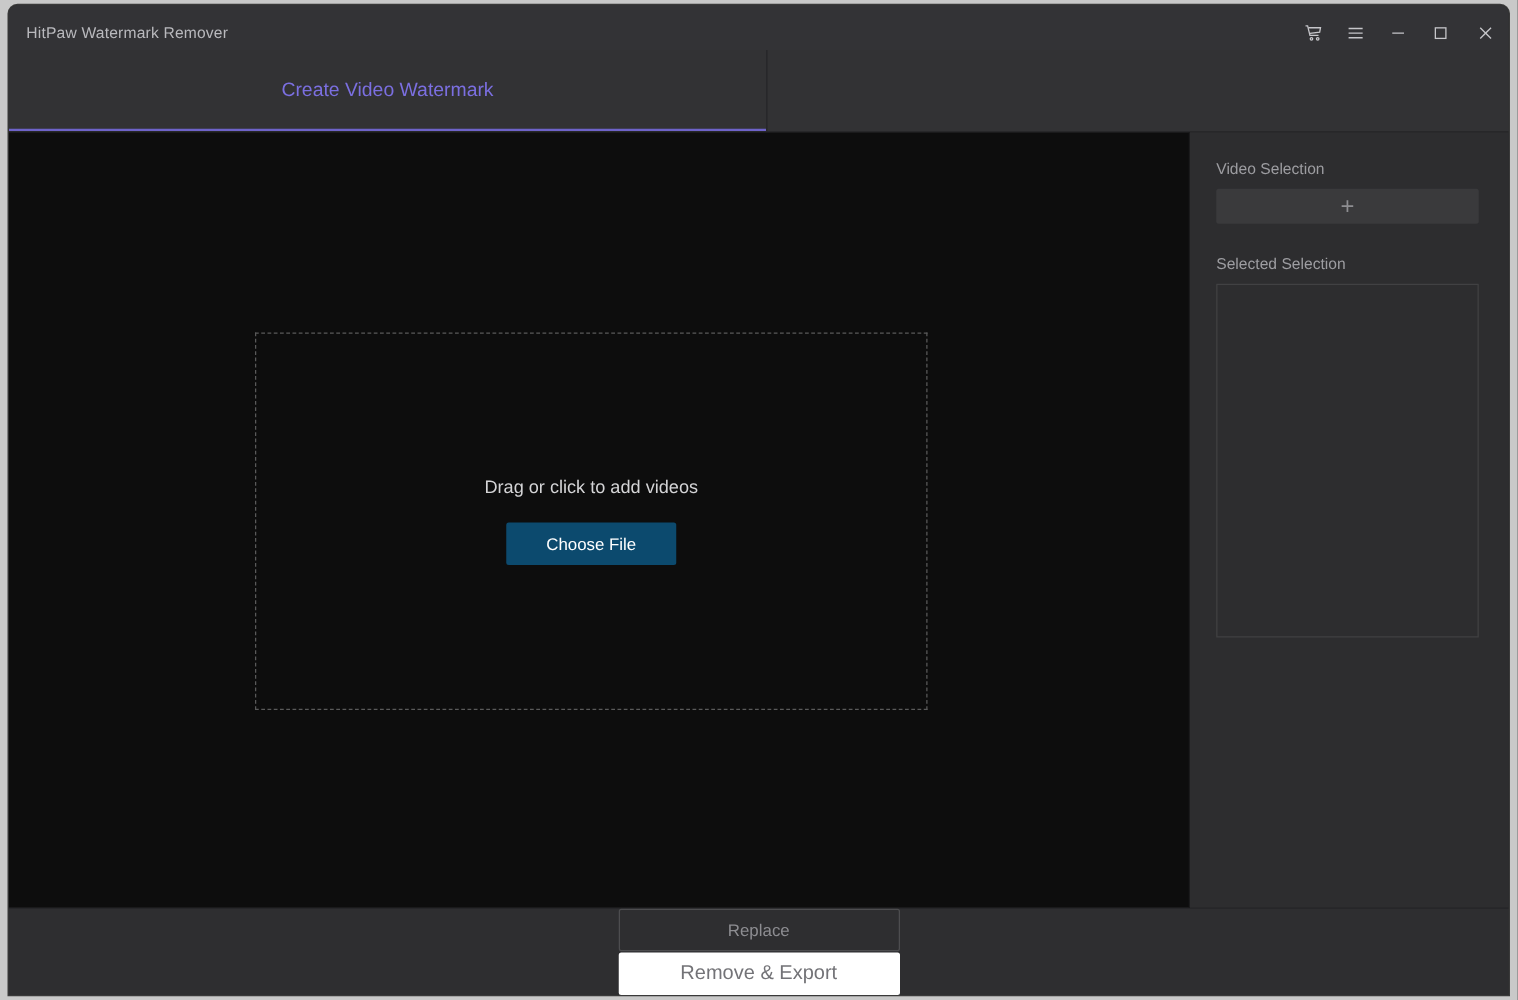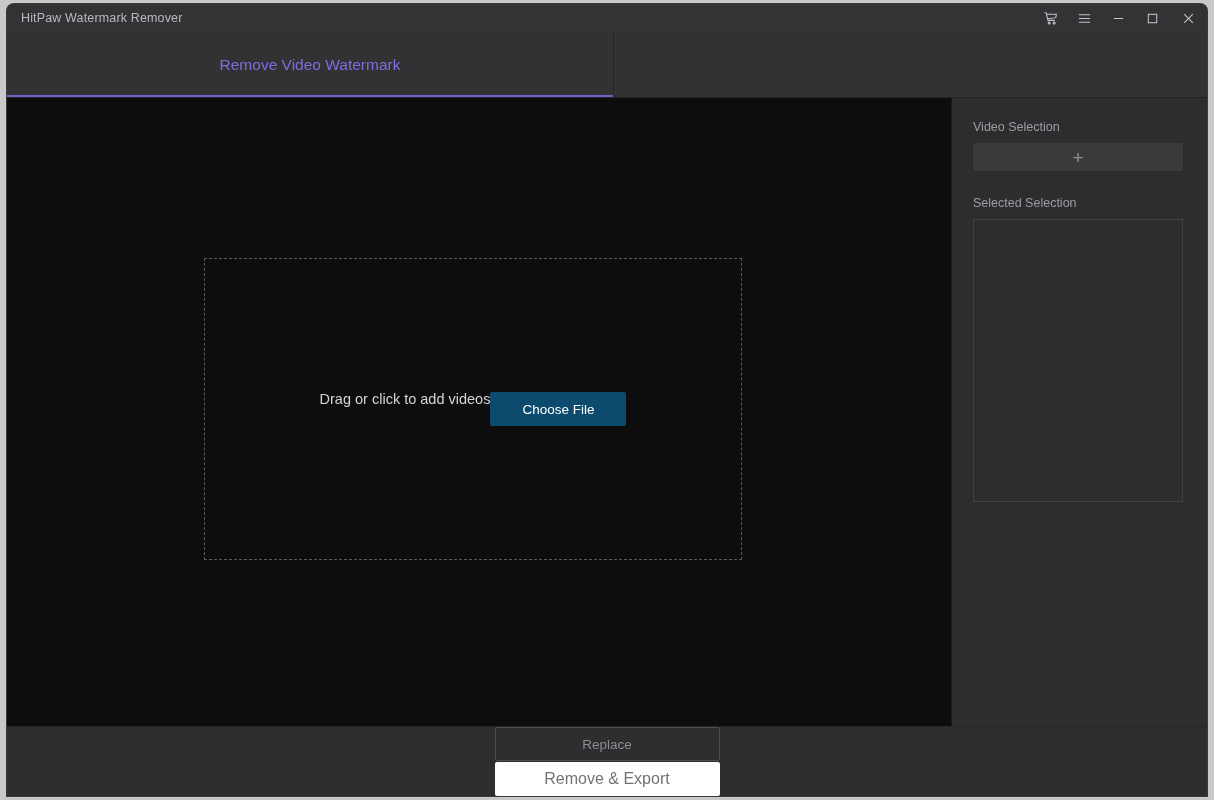--- a/index.html
+++ b/index.html
@@ -28,21 +28,21 @@
 
   
   #title-bar {
     height: 28px;
     min-height: 28px;
     background: #333336;
     border-radius: 7px 7px 0 0;
     display: flex;
     align-items: center;
     justify-content: space-between;
-    padding: 0 0 0 14px;
+    padding: 8px 0 0 14px;
     position: relative;
   }
   #title-bar-text {
     font-size: 12.5px;
     color: #b9b9bd;
     letter-spacing: 0.15px;
     user-select: none;
   }
   #window-controls {
     display: flex;
@@ -107,21 +107,21 @@
   }
 
   #drop-zone {
     position: absolute;
     left: 197px;
     top: 160px;
     width: 536px;
     height: 300px;
     border: 1px dashed #5a5a5a;
     display: flex;
-    flex-direction: row;
+    flex-direction: column;
     align-items: center;
     justify-content: center;
   }
   #drop-zone-text {
     font-size: 14.5px;
     color: #d4d4d6;
     margin-bottom: 20px;
     user-select: none;
   }
   #choose-file-button {
@@ -256,21 +256,21 @@
           <line x1="3.4" y1="3.4" x2="12.6" y2="12.6"></line>
           <line x1="12.6" y1="3.4" x2="3.4" y2="12.6"></line>
         </svg>
       </div>
 
     </div>
   </div>
 
   <div id="tab-bar">
     <div class="tab active">
-      <span>Remove Video Watermark</span>
+      <span>Create Video Watermark</span>
     </div>
   </div>
 
   <div id="body-area">
 
     <div id="canvas-area">
       <div id="drop-zone">
         <div id="drop-zone-text">Drag or click to add videos</div>
         <button id="choose-file-button">Choose File</button>
       </div>

